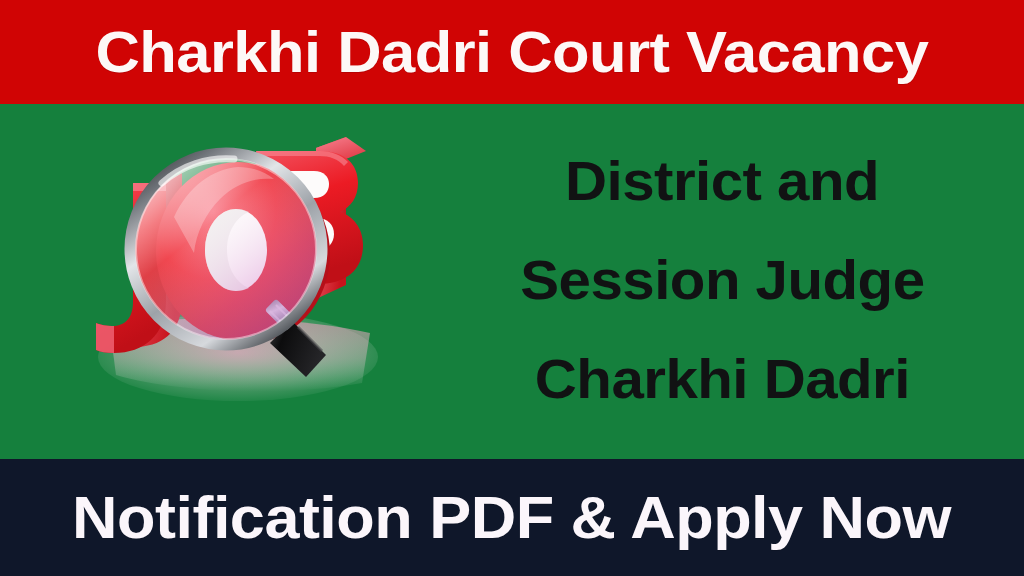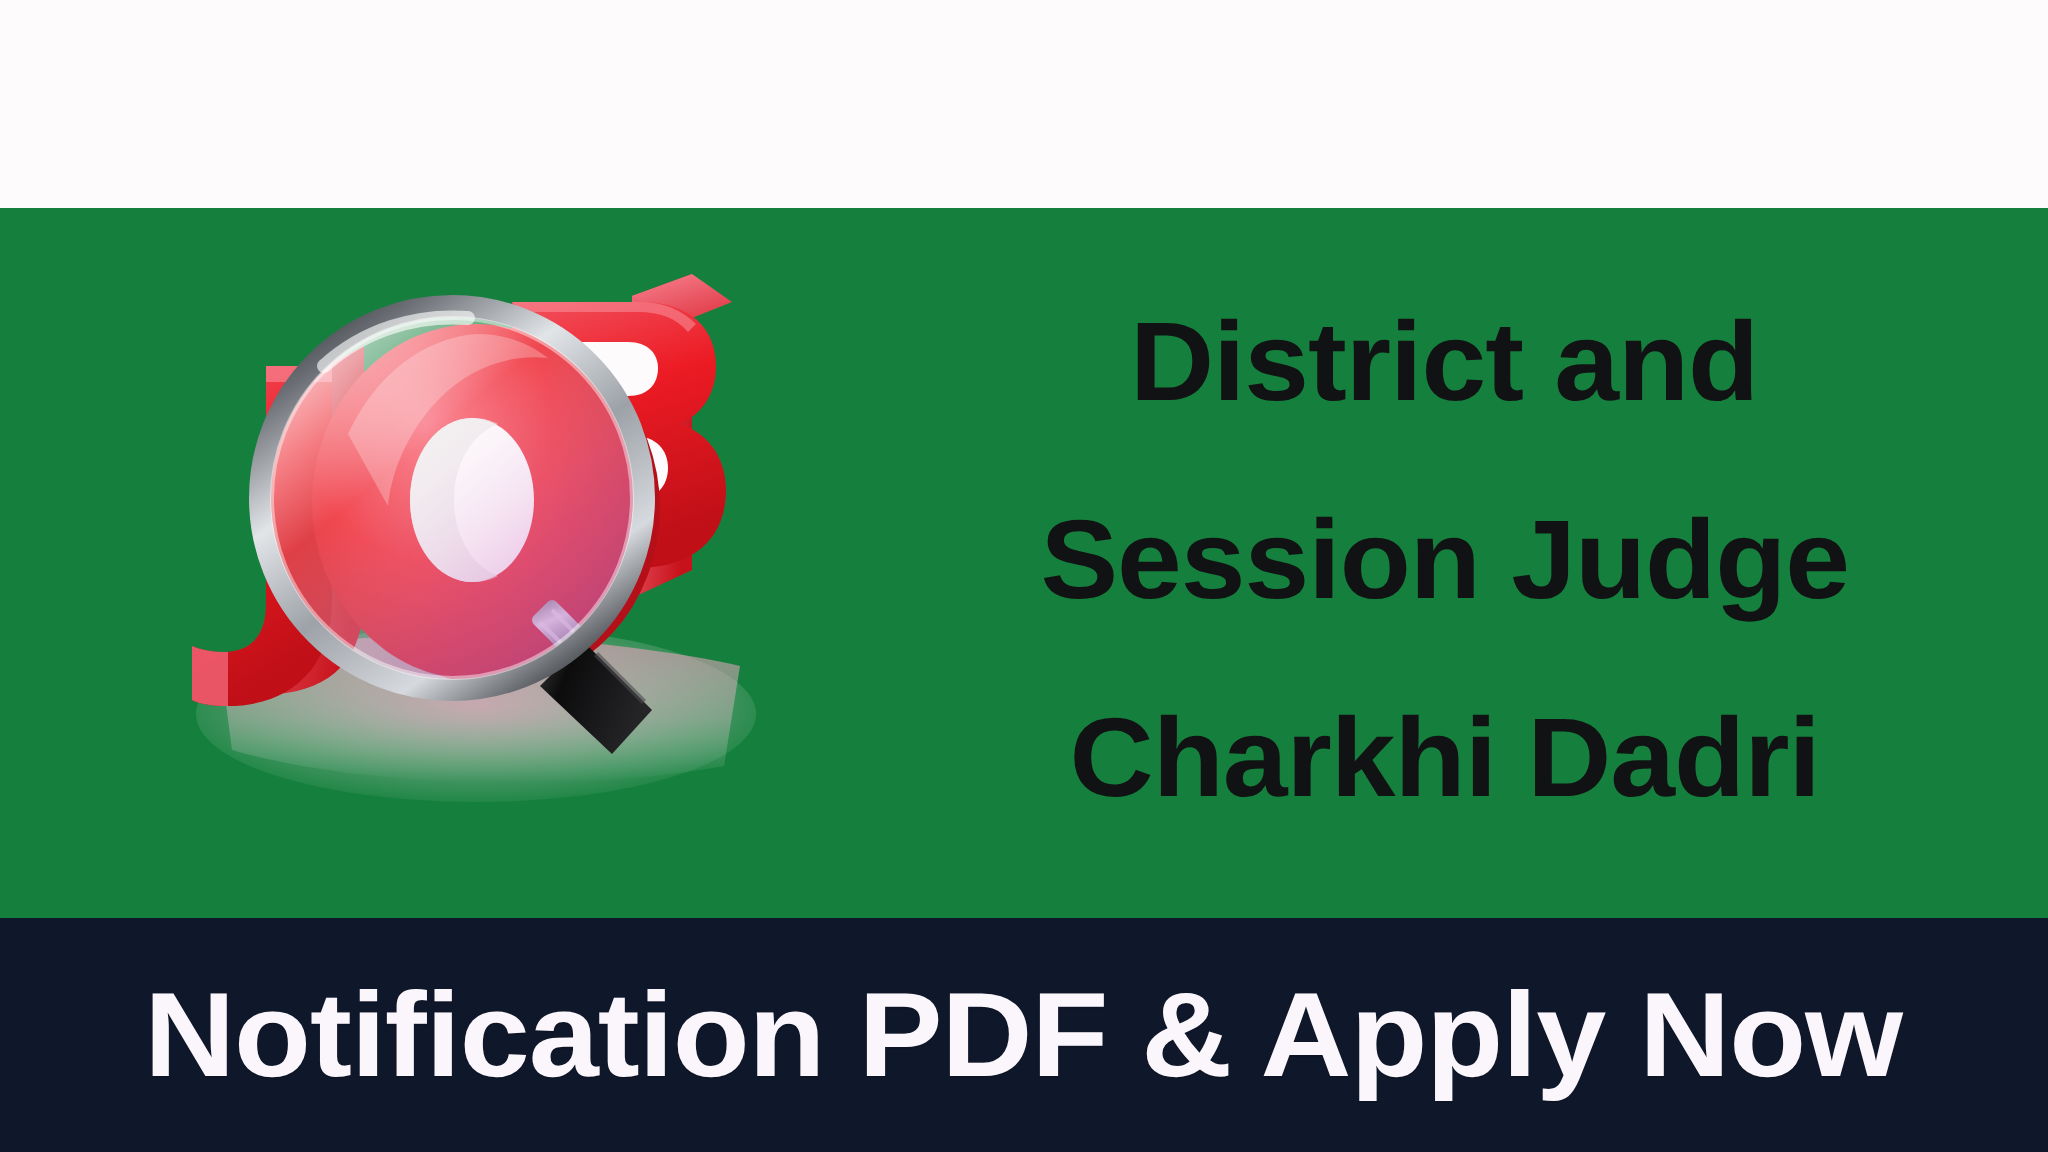--- a/index.html
+++ b/index.html
@@ -111,20 +111,23 @@
     transform: scaleX(1.05);
     transform-origin: center;
     text-shadow: 0 1px 0 rgba(0,0,0,0.10);
   }
 </style>
 </head>
 <body>
 
 <div id="poster">
 
+  <div class="top-banner">
+    <div class="top-banner-title">Charkhi Dadri Court Vacancy</div>
+  </div>
 
   <div class="middle">
 
     <div class="job-graphic">
       <svg width="340" height="300" viewBox="0 0 340 300" xmlns="http://www.w3.org/2000/svg">
         <defs>
           <linearGradient id="redFace" x1="0" y1="0" x2="0.25" y2="1">
             <stop offset="0%" stop-color="#f2525f"></stop>
             <stop offset="42%" stop-color="#ec1b24"></stop>
             <stop offset="100%" stop-color="#c00f17"></stop>

